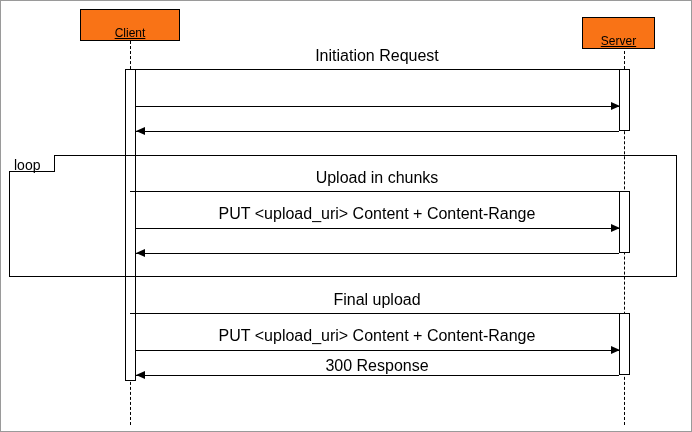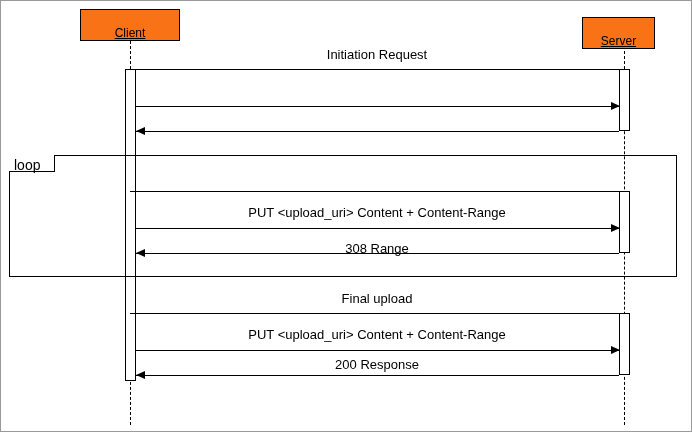--- a/index.html
+++ b/index.html
@@ -60,21 +60,21 @@
   .arrow-right {
     position: absolute;
     width: 0;
     height: 0;
     border-top: 4px solid transparent;
     border-bottom: 4px solid transparent;
     border-left: 9px solid #000000;
   }
   .msg-text {
     position: absolute;
-    font-size: 13px;
+    font-size: 16px;
     color: #000000;
     text-align: center;
     white-space: nowrap;
   }
   .loop-frame {
     position: absolute;
     border: 1px solid #000000;
     box-sizing: border-box;
     background: transparent;
   }
@@ -118,34 +118,34 @@
 
   <div class="msg-text" style="left:129px; top:46px; width:494px;">Initiation Request</div>
   <div class="msg-line" style="left:129px; top:68px; width:494px;"></div>
 
   <div class="msg-line" style="left:135px; top:105px; width:483px;"></div>
   <div class="arrow-right" style="left:610px; top:101px;"></div>
 
   <div class="msg-line" style="left:135px; top:130px; width:483px;"></div>
   <div class="arrow-left" style="left:135px; top:126px;"></div>
 
+  <div class="msg-text" style="left:129px; top:168px; width:494px;">Upload in chunks</div>
   <div class="msg-line" style="left:129px; top:190px; width:494px;"></div>
 
   <div class="msg-text" style="left:129px; top:204px; width:494px;">PUT &lt;upload_uri&gt; Content + Content-Range</div>
   <div class="msg-line" style="left:135px; top:227px; width:483px;"></div>
   <div class="arrow-right" style="left:610px; top:223px;"></div>
 
-  <div class="msg-text" style="left:129px; top:240px; width:494px;">308 Range</div>
   <div class="msg-line" style="left:135px; top:252px; width:483px;"></div>
   <div class="arrow-left" style="left:135px; top:248px;"></div>
 
   <div class="msg-text" style="left:129px; top:290px; width:494px;">Final upload</div>
   <div class="msg-line" style="left:129px; top:312px; width:494px;"></div>
 
   <div class="msg-text" style="left:129px; top:326px; width:494px;">PUT &lt;upload_uri&gt; Content + Content-Range</div>
   <div class="msg-line" style="left:135px; top:349px; width:483px;"></div>
   <div class="arrow-right" style="left:610px; top:345px;"></div>
 
-  <div class="msg-text" style="left:129px; top:356px; width:494px;">200 Response</div>
+  <div class="msg-text" style="left:129px; top:356px; width:494px;">300 Response</div>
   <div class="msg-line" style="left:135px; top:374px; width:483px;"></div>
   <div class="arrow-left" style="left:135px; top:370px;"></div>
 
 </div>
 
 </body></html>

